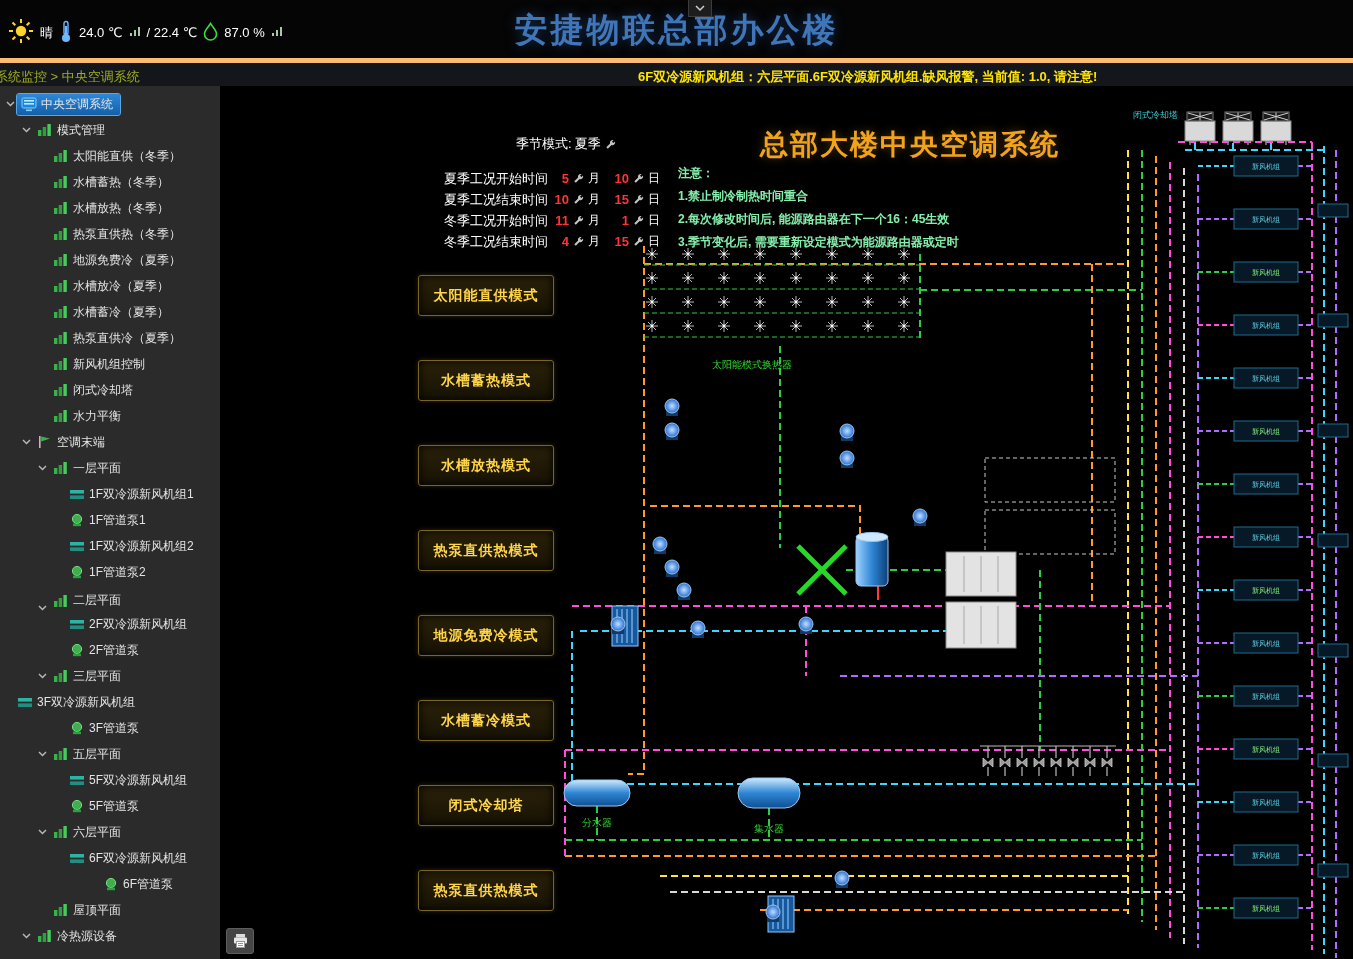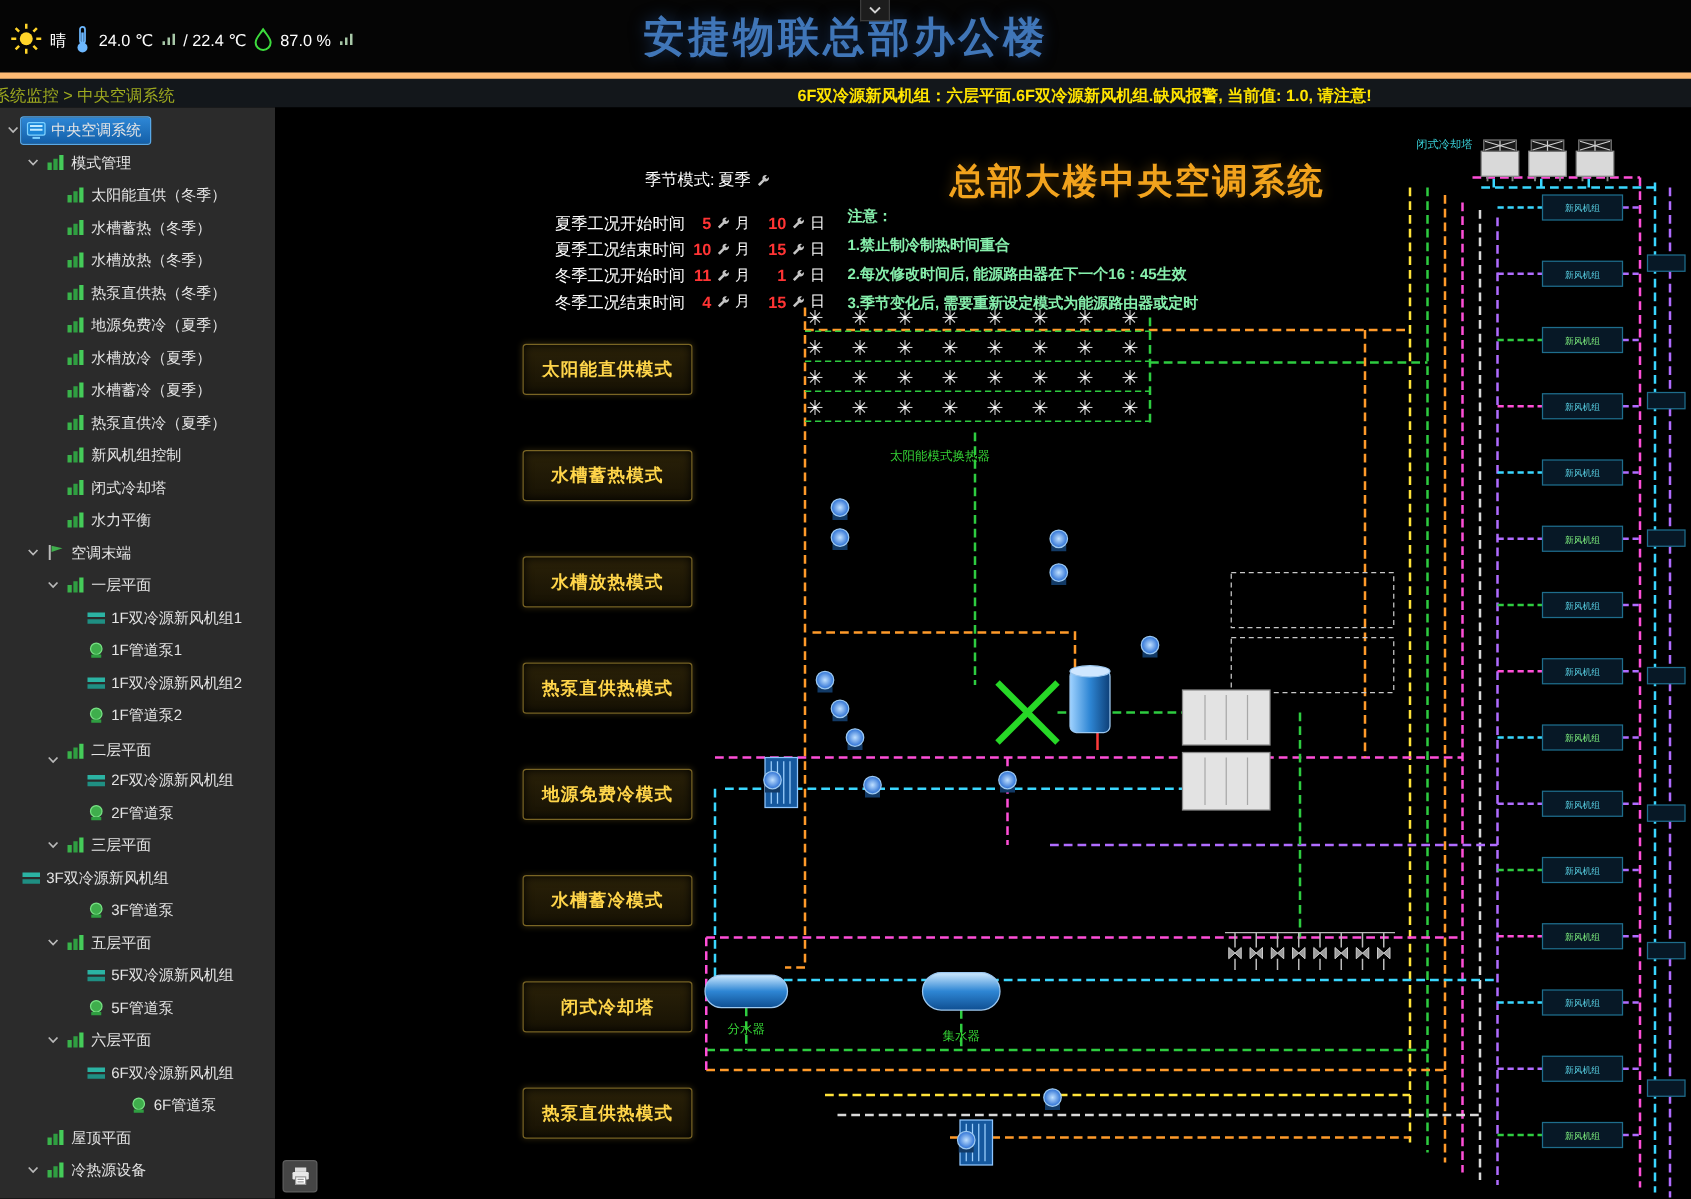--- a/index.html
+++ b/index.html
@@ -536,21 +536,21 @@
           <span class="hl">
             <span class="ticon">
               <svg width="14" height="14" viewBox="0 0 14 14">
                 <circle cx="7" cy="6" r="4.6" fill="#3fae4c" stroke="#77e083"></circle>
                 <rect x="3" y="10.6" width="8" height="2.6" fill="#2f9e41"></rect>
               </svg>
             </span>
             <span>6F管道泵</span>
           </span>
         </div>
-        <div class="trow" style="padding-left: 20px;">
+        <div class="trow" style="padding-left: 36px;">
           <span class="chev"></span>
           <span class="hl">
             <span class="ticon">
               <svg width="15" height="14" viewBox="0 0 15 14">
                 <rect x="1" y="7" width="3.4" height="6" fill="#39b24a"></rect>
                 <rect x="5.7" y="4" width="3.4" height="9" fill="#2f9e41"></rect>
                 <rect x="10.4" y="1" width="3.4" height="12" fill="#45cc59"></rect>
               </svg>
             </span>
             <span>屋顶平面</span>

